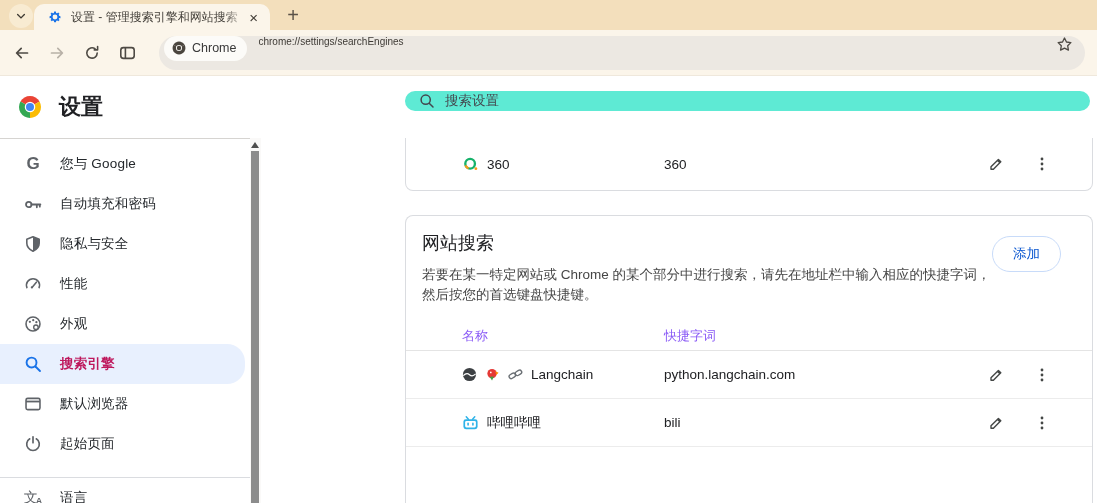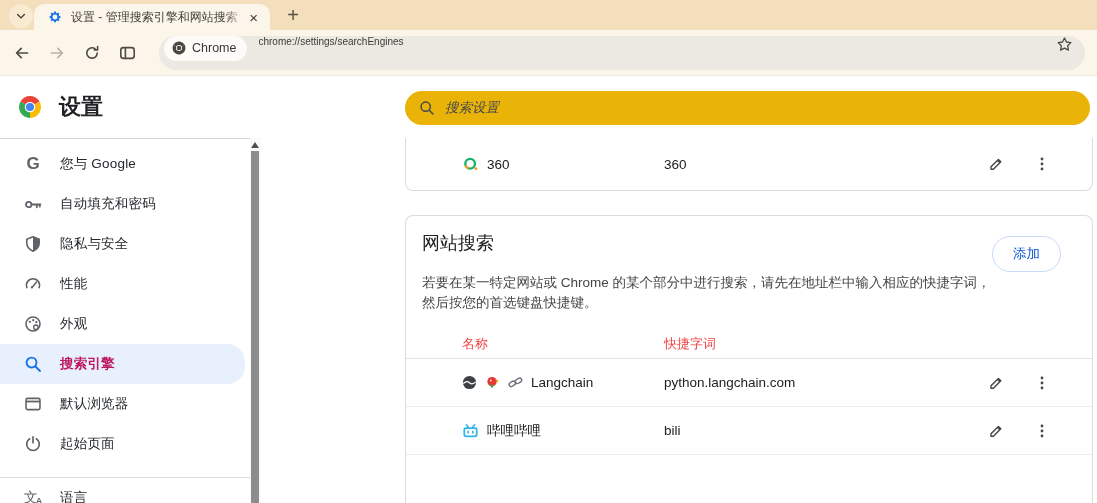--- a/index.html
+++ b/index.html
@@ -28,22 +28,22 @@
   .chip { height:25px; background:#FCFBF8; border-radius:13px; display:flex; align-items:center;
     gap:6px; padding:0 11px 0 8px; }
   .chip-label { font-size:12.5px; color:#3A3A3A; }
   .url-text { font-size:10px; color:#3E3A35; margin-left:11px; flex:1; white-space:nowrap; overflow:hidden; }
 
   
   .settings-header { height:62px; background:#fff; position:relative; display:flex; align-items:center; }
   .settings-header::after { content:""; position:absolute; left:0; bottom:-1px; width:256px; border-bottom:1px solid #D6D4D1; }
   .app-logo { margin-left:18px; }
   .app-title { font-size:22px; color:#202124; margin-left:17px; font-weight:700; }
-  .settings-search { position:absolute; left:405px; top:15px; width:685px; height:34px; background:#eab308;
-    border-radius:17px; display:flex; align-items:center; padding:0 14px;font-style:italic; }
+  .settings-search { position:absolute; left:405px; top:15px; width:685px; height:20px; background:#5eead4;
+    border-radius:17px; display:flex; align-items:center; padding:0 14px; }
   .settings-search .ph { font-size:13.5px; color:#44474E; margin-left:10px; }
 
   
   .content { display:flex; height:365px; background:#fff; }
 
   
   .sidebar { width:250px; padding-top:6px; }
   .nav-item { height:40px; display:flex; align-items:center; padding-left:23px; cursor:pointer; }
   .nav-ico { width:20px; height:20px; display:flex; align-items:center; justify-content:center; flex:none; }
   .nav-label { margin-left:17px; font-size:13.5px; color:#24282C; letter-spacing:.2px; }
@@ -68,28 +68,28 @@
 
   .engine-grid { display:grid; grid-template-columns:202px 1fr 130px; align-items:center; padding-left:56px; height:100%; }
   .engine-name { display:flex; align-items:center; gap:8px; font-size:13.5px; color:#202124; }
   .engine-short { font-size:13.5px; color:#202124; }
   .actions { display:flex; gap:22px; justify-content:flex-end; padding-right:38px; }
   .icon-btn { width:24px; height:24px; display:flex; align-items:center; justify-content:center; border-radius:50%; }
   .spacer24 { width:24px; height:24px; }
 
   .site-head { padding:15px 16px 0 16px; }
   .site-title { font-size:18px; color:#202124; }
-  .site-desc { margin-top:18px; font-size:13.5px; line-height:20px; color:#464646; width:575px; }
+  .site-desc { margin-top:10px; font-size:13.5px; line-height:20px; color:#464646; width:575px; }
   .add-btn { position:absolute; top:20px; right:31px; height:36px; padding:0 20px; border:1px solid #C8DBF9;
     border-radius:18px; background:#fff; color:#0B57D0; font-size:13.5px;
     font-family:"Liberation Sans","DejaVu Sans",sans-serif; display:flex; align-items:center; }
 
   .table-head { display:grid; grid-template-columns:202px 1fr 130px; padding-left:56px; margin-top:16px;
     height:30px; align-items:center; border-bottom:1px solid #E4E4E4; }
-  .col-label { font-size:13px; color:#ef4444; }
+  .col-label { font-size:13px; color:#8b5cf6; }
   .site-row { height:48px; border-bottom:1px solid #ECECEC; }
   .site-row:last-child { border-bottom:1px solid #ECECEC; }
 </style>
 </head>
 <body>
 
 <div class="tabstrip">
   <div class="tab-search-btn">
     <svg width="12" height="12" viewBox="0 0 16 16">
         <path d="M3.5 6l4.5 4.5L12.5 6" fill="none" stroke="#3F3A33" stroke-width="1.8" stroke-linecap="round"></path>

